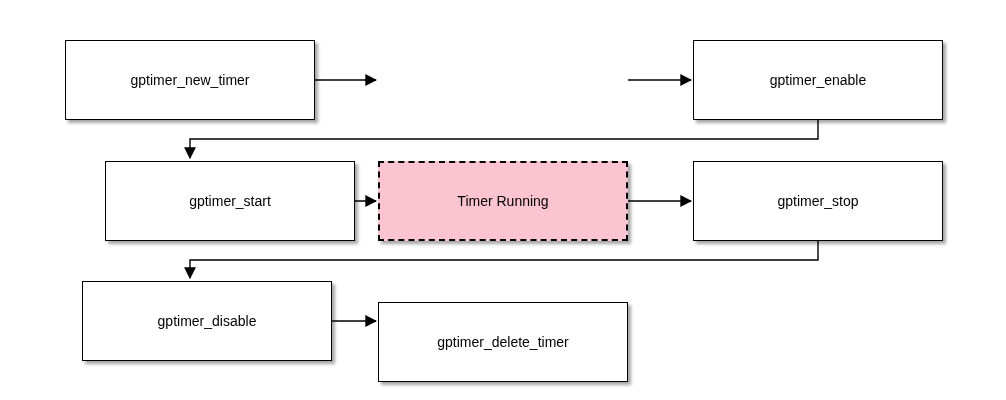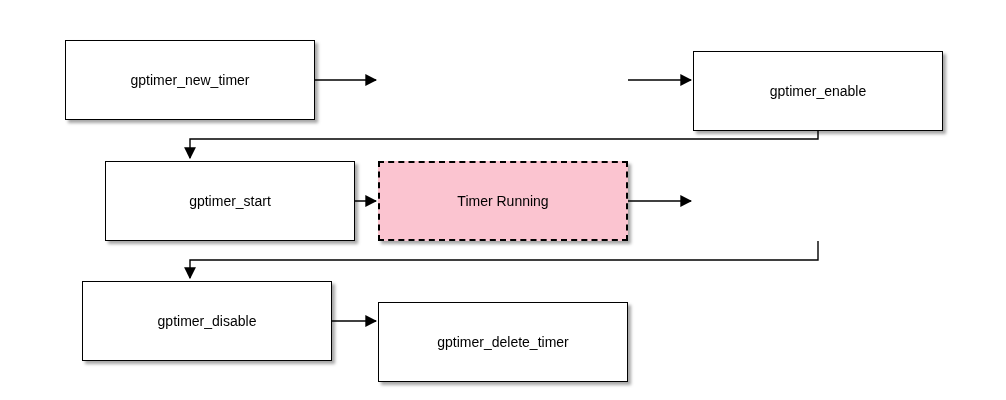--- a/index.html
+++ b/index.html
@@ -73,32 +73,35 @@
     <path class="edge" d="M628 201 H691" marker-end="url(#ah)"></path>
     <path class="edge" d="M818 241 V260 H190 V278" marker-end="url(#ah)"></path>
     <path class="edge" d="M315 321 H376" marker-end="url(#ah)"></path>
   </svg>
 
   <div class="node" style="left:65px; top:40px;">
     <span class="line">gptimer_new_timer</span>
   </div>
 
 
-  <div class="node" style="left:693px; top:51px;">
+  <div class="node" style="left:693px; top:40px;">
     <span class="line">gptimer_enable</span>
   </div>
 
   <div class="node" style="left:65px; top:161px;margin-left:40px;">
     <span class="line">gptimer_start</span>
   </div>
 
   <div class="node highlight" style="left:378px; top:161px;">
     <span class="line">Timer Running</span>
   </div>
 
+  <div class="node" style="left:693px; top:161px;">
+    <span class="line">gptimer_stop</span>
+  </div>
 
   <div class="node" style="left:82px; top:281px;">
     <span class="line">gptimer_disable</span>
   </div>
 
   <div class="node" style="left:378px; top:290px;margin-top:12px;">
     <span class="line">gptimer_delete_timer</span>
   </div>
 
 </div>

